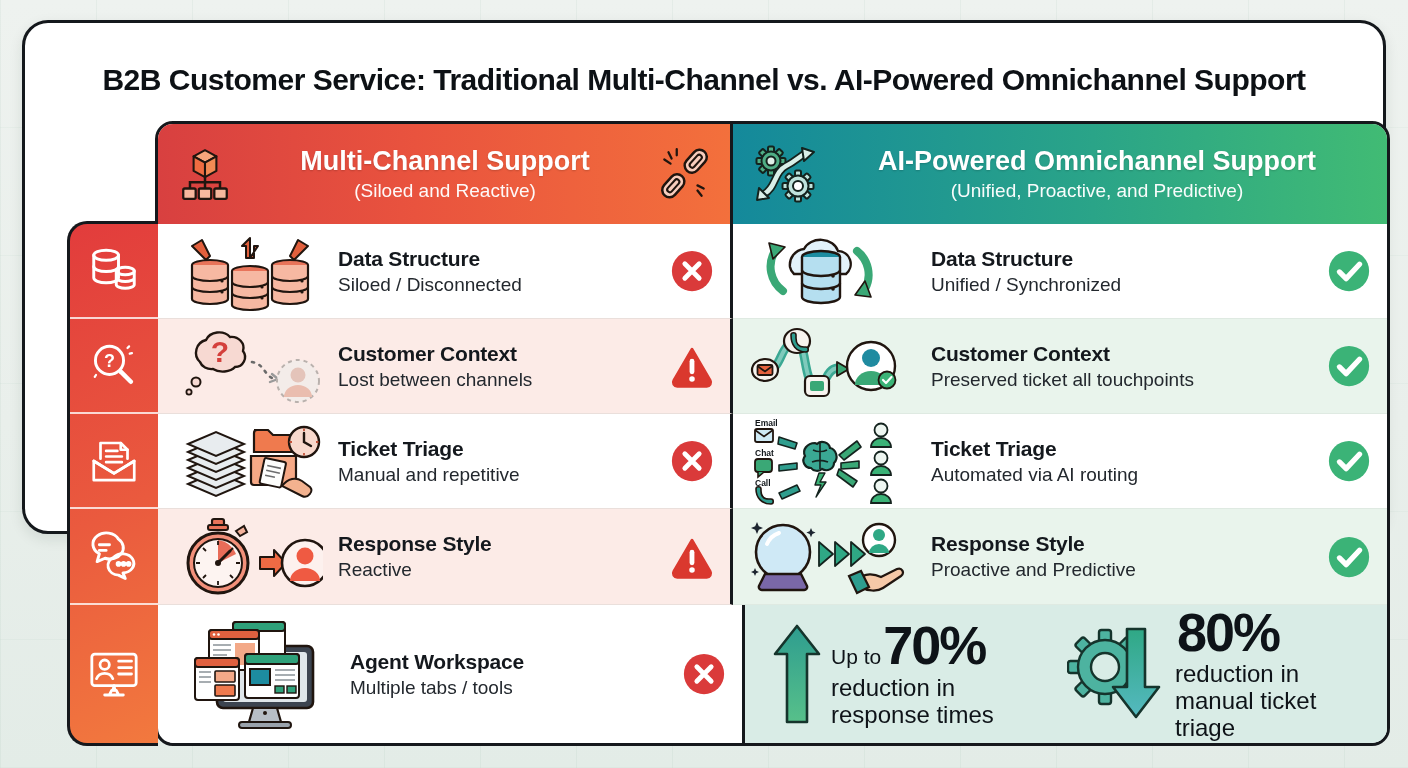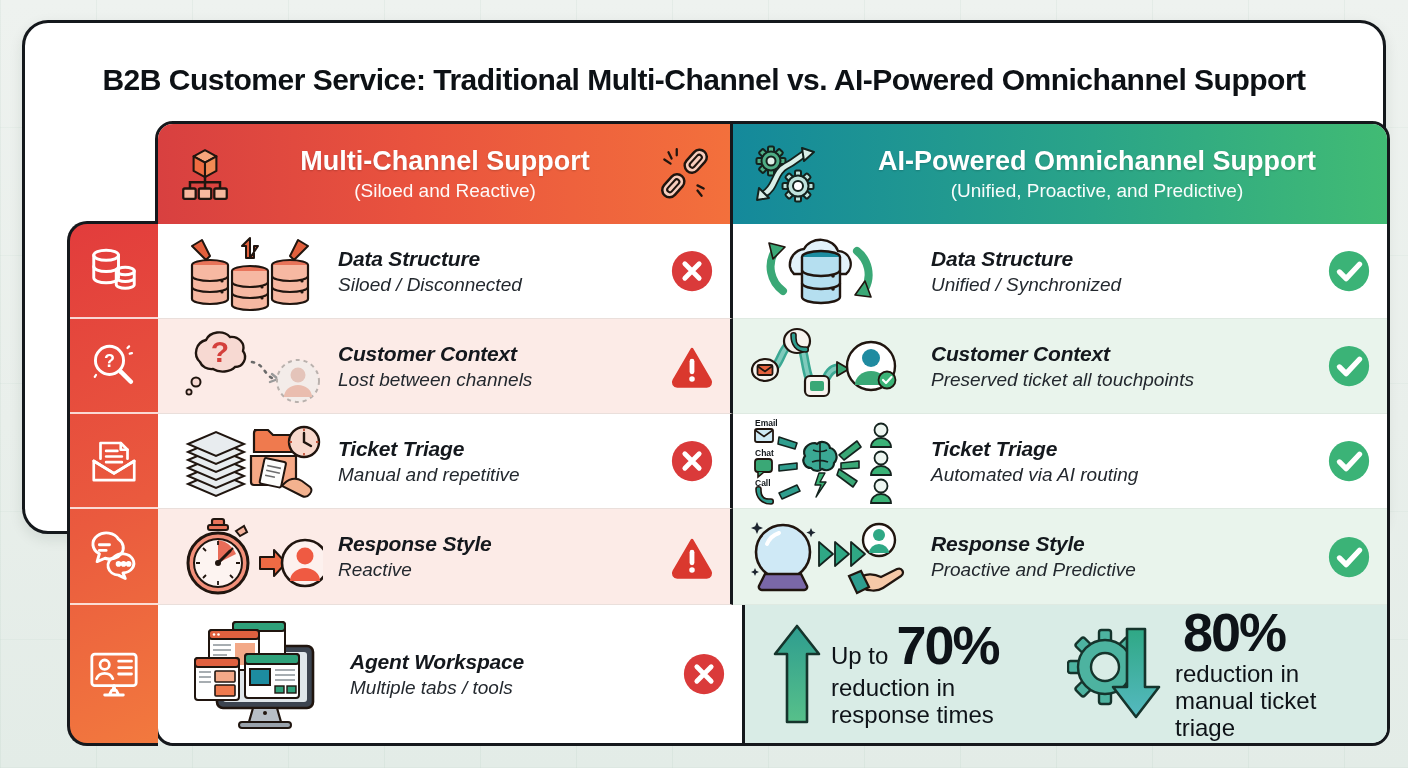--- a/index.html
+++ b/index.html
@@ -33,41 +33,41 @@
 
   .row { display:flex; }
   .r0,.r1,.r2 { flex:0 0 95px; } .r3 { flex:0 0 96px; } .r4 { flex:0 0 138px;padding-left:12px; }
   .cell { display:flex; align-items:center; padding:0 14px 0 12px; gap:8px; }
   .cell.half-l { border-right:3px solid #15181c; }
   .bg-w { background:#fff; } .bg-pink { background:#fcebe7; }
   .bg-green { background:#e9f4ec; } .bg-teal { background:#d9ece6; }
   .sep-l { border-bottom:1px solid #eadfdb; } .sep-r { border-bottom:1px solid #dfeae2; }
   .illus { flex:0 0 160px; display:flex; align-items:center; justify-content:center; }
   .illus-r { flex:0 0 178px; display:flex; align-items:center; justify-content:flex-start; }
-  .txt { flex:1; color:#14181d;font-style:italic; }
+  .txt { flex:1; color:#14181d; }
   .txt .t { font-size:21px; font-weight:bold; letter-spacing:-.2px; }
   .txt .d { font-size:19px; margin-top:3px; color:#23282e; }
   .badge { flex:0 0 48px; display:flex; align-items:center; justify-content:center; }
 
   
   .sidebar { position:absolute; left:42px; top:198px; width:91px; height:525px;
     background:linear-gradient(155deg,#e23c3c 0%,#ea5a3e 55%,#f2793e 100%);
     border:3px solid #15181c; border-right:none; border-radius:20px 0 0 20px;
     display:flex; flex-direction:column; }
   .side-cell { display:flex; align-items:center; justify-content:center;
     border-bottom:2px solid rgba(255,255,255,.78); }
   .sc0,.sc1,.sc2 { flex:0 0 95px; } .sc3 { flex:0 0 96px; }
   .sc4 { flex:1; border-bottom:none; }
 
   
   .stats-cell { display:flex; align-items:center; padding:0 10px 0 26px; gap:30px; }
   .stat { display:flex; align-items:center; gap:8px; }
   .stat-text { display:flex; flex-direction:column; color:#0e1318; }
   .stat-top { display:flex; align-items:baseline; }
-  .stat-prefix { font-size:24px; font-weight:400; margin-right:8px; }
+  .stat-prefix { font-size:21px; font-weight:400; margin-right:2px; }
   .stat-value { font-size:54px; font-weight:800; letter-spacing:-2px; line-height:.95; }
   .stat-desc { font-size:24px; line-height:1.13; max-width:230px; margin-top:2px; }
 
   svg { display:block; }
   .ink { stroke:#20150f; } .inkg { stroke:#14231e; }
 </style>
 </head>
 <body>
 
 <div class="screen">

